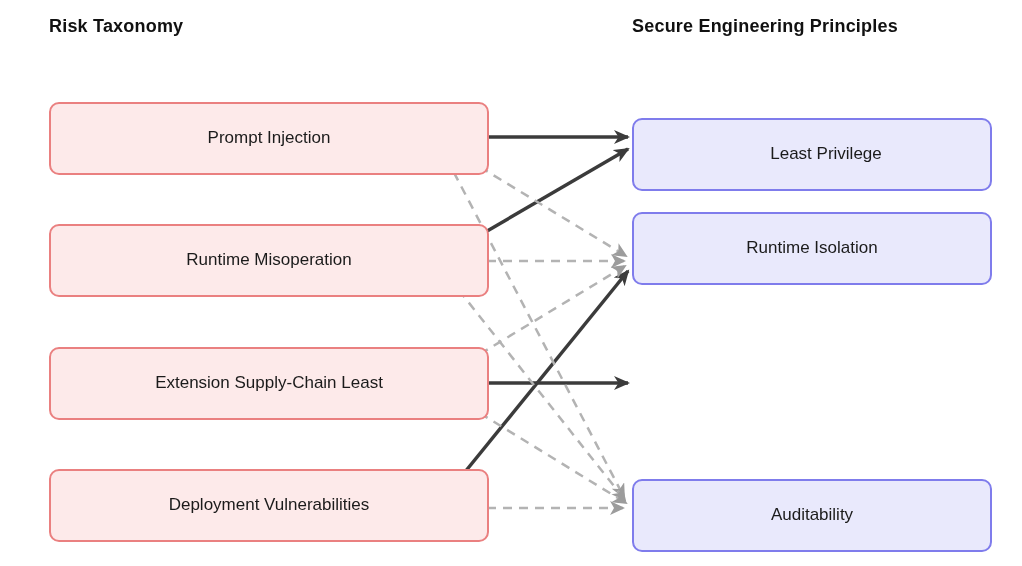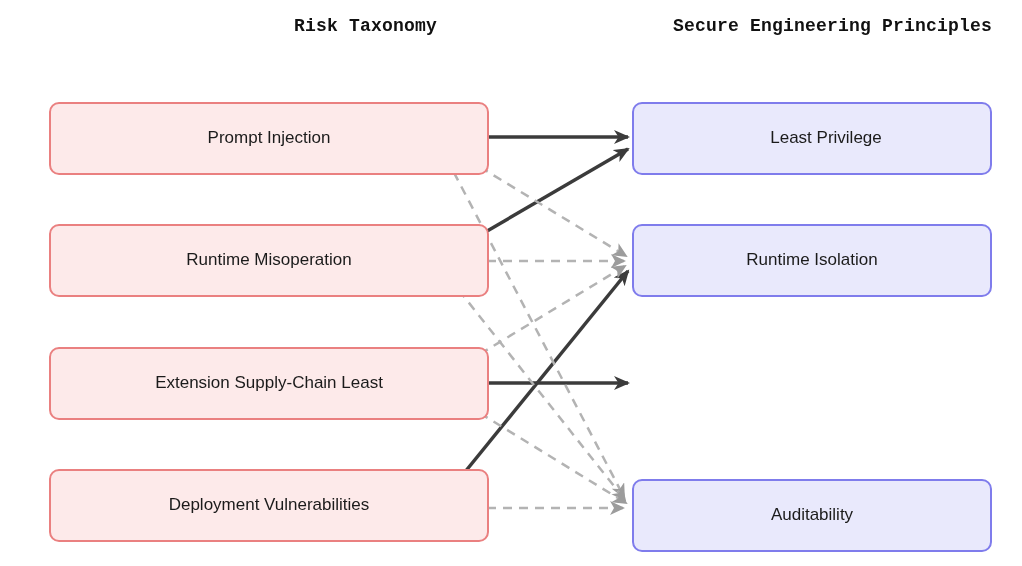--- a/index.html
+++ b/index.html
@@ -7,38 +7,38 @@
     --principle-fill:#e9e9fc; --principle-border:#7f7cec;
     --solid-edge:#3b3b3b; --dashed-edge:#b3b3b3; --gray-arrow:#9c9c9c;
     --label-color:#1b1b1b; --header-color:#111111;
   }
   html,body{margin:0;padding:0;background:#ffffff;}
   .canvas{
     position:relative; width:1022px; height:566px; background:#ffffff;
     font-family:"Liberation Sans","DejaVu Sans",sans-serif; overflow:hidden;
   }
   .col-header{
-    position:absolute; top:16px; text-align:right;
-    font-family:Liberation Mono, monospace;
+    position:absolute; top:16px; text-align:left;
+    font-family:Liberation Sans, sans-serif;
     font-weight:bold; font-size:18px; color:var(--header-color);
     letter-spacing:0.2px;
   }
   .col-header.left{left:49px; width:388px;}
   .col-header.right{left:632px; width:360px;}
   #edges{position:absolute; left:0; top:0; width:1022px; height:566px;}
   .node{
     position:absolute; box-sizing:border-box;
     display:flex; align-items:center; justify-content:center;
     border-radius:10px; border:2px solid; text-align:center;
     font-size:17px; color:var(--label-color); line-height:1.2;
   }
   .node.risk{background:var(--risk-fill); border-color:var(--risk-border); left:49px; width:440px; height:73px;}
   .node.principle{background:var(--principle-fill); border-color:var(--principle-border); left:632px; width:360px; height:73px;}
   .n-pi{top:102px;} .n-hm{top:224px;} .n-esc{top:347px;} .n-dv{top:469px;}
-  .n-lp{top:102px;padding-left:28px;} .n-ri{top:224px;} .n-eg{top:347px;} .n-aud{top:469px;margin-top:10px;}
+  .n-lp{top:118px;padding-left:28px;} .n-ri{top:212px;} .n-eg{top:347px;} .n-aud{top:469px;margin-top:10px;}
   .e-solid{stroke:var(--solid-edge); stroke-width:3.5; fill:none;}
   .e-dashed{stroke:var(--dashed-edge); stroke-width:2.5; stroke-dasharray:9 7; fill:none;}
 </style>
 </head>
 <body>
 
 <div class="canvas">
 
   <div class="col-header left">Risk Taxonomy</div>
   <div class="col-header right">Secure Engineering Principles</div>

